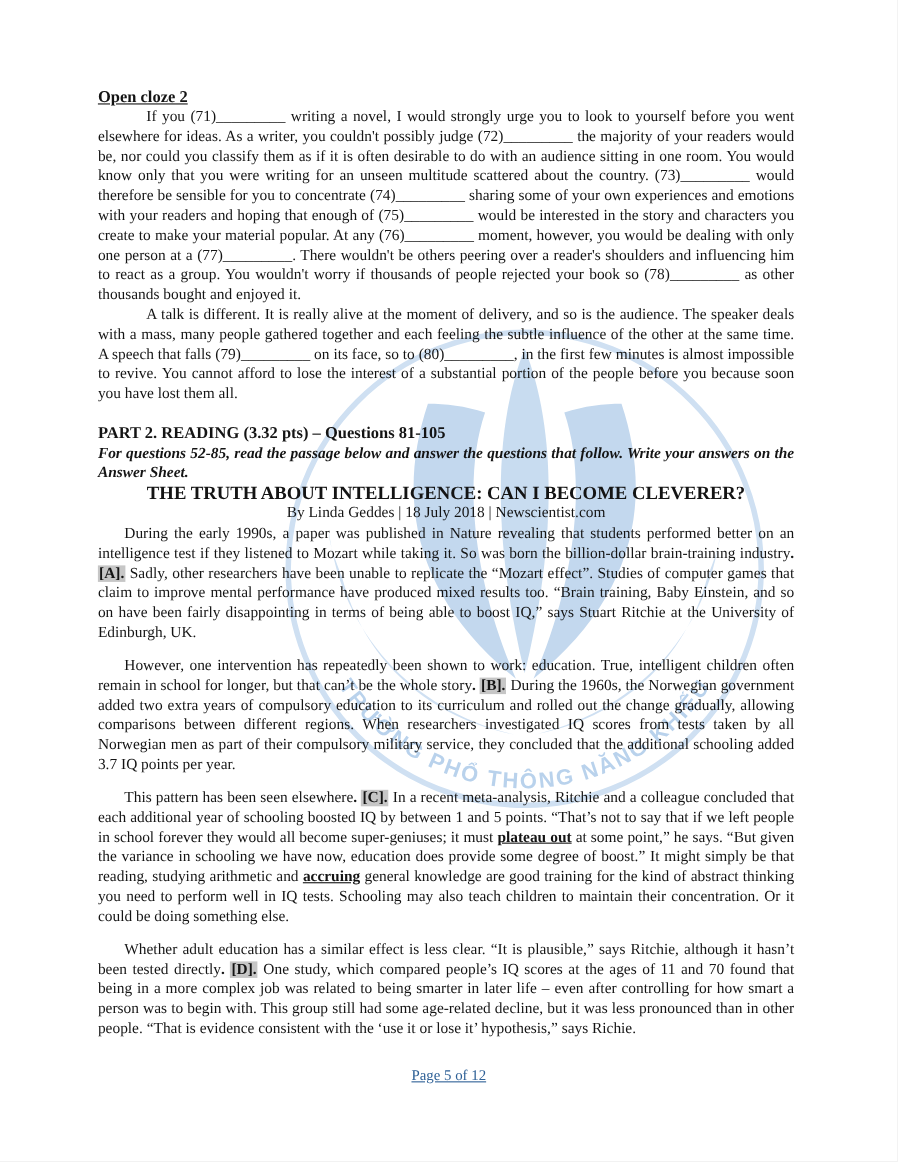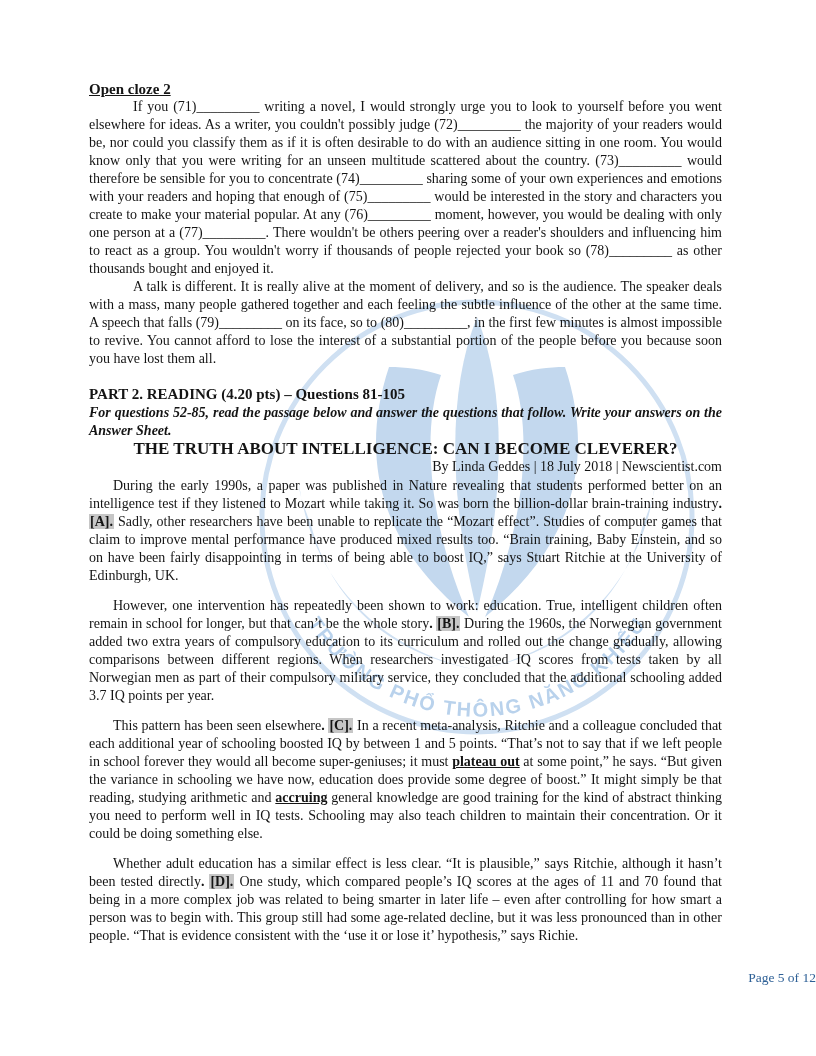--- a/index.html
+++ b/index.html
@@ -44,33 +44,34 @@
   .instruction{
     font-weight:700;font-style:italic;
   }
   .article-title{
     font-size:17px;line-height:18px;
     font-weight:700;
     text-align:center;
     margin:0;
   }
   .standfirst{font-style:italic;}
-  .byline{text-align:right;}
+  .byline{text-align:center;}
   .rp{margin-top:12px !important;}
   .rp.first{margin-top:1px !important;}
   .seg-bold{font-weight:700;}
   .seg-marker{font-weight:700;background:#c6c6c6;padding:0 1px;}
   .seg-boldul{font-weight:700;text-decoration:underline;font-family:Liberation Serif, serif;}
   .page-footer{
     position:absolute;
     left:0;right:0;top:970px;
-    text-align:right;
+    text-align:center;
     font-size:13.5px;
     color:#2e6096;
     z-index:1;
+    text-decoration:underline;
   }
 </style>
 </head>
 <body>
 
 <div class="page">
 
   <svg class="watermark" viewBox="0 0 460 460" aria-hidden="true">
     <circle cx="230" cy="230" r="215" fill="none" stroke="#cfe0f2" stroke-width="5"></circle>
     <path d="M230,30 C200,105 202,210 230,325 C258,210 260,105 230,30 Z" fill="#c8dcf0"></path>
@@ -88,21 +89,21 @@
 
   <main class="content">
 
     <section>
       <h2 class="cloze-heading">Open cloze 2</h2>
       <p class="indent-lg">If you (71)_________ writing a novel, I would strongly urge you to look to yourself before you went elsewhere for ideas. As a writer, you couldn't possibly judge (72)_________ the majority of your readers would be, nor could you classify them as if it is often desirable to do with an audience sitting in one room. You would know only that you were writing for an unseen multitude scattered about the country. (73)_________ would therefore be sensible for you to concentrate (74)_________ sharing some of your own experiences and emotions with your readers and hoping that enough of (75)_________ would be interested in the story and characters you create to make your material popular. At any (76)_________ moment, however, you would be dealing with only one person at a (77)_________. There wouldn't be others peering over a reader's shoulders and influencing him to react as a group. You wouldn't worry if thousands of people rejected your book so (78)_________ as other thousands bought and enjoyed it.</p>
       <p class="indent-lg">A talk is different. It is really alive at the moment of delivery, and so is the audience. The speaker deals with a mass, many people gathered together and each feeling the subtle influence of the other at the same time. A speech that falls (79)_________ on its face, so to (80)_________, in the first few minutes is almost impossible to revive. You cannot afford to lose the interest of a substantial portion of the people before you because soon you have lost them all.</p>
     </section>
 
     <section>
-      <h2 class="part-heading">PART 2. READING (4.20 pts) – Questions 81-105</h2>
+      <h2 class="part-heading">PART 2. READING (3.32 pts) – Questions 81-105</h2>
       <p class="instruction">For questions 52-85, read the passage below and answer the questions that follow. Write your answers on the Answer Sheet.</p>
       <h3 class="article-title">THE TRUTH ABOUT INTELLIGENCE: CAN I BECOME CLEVERER?</h3>
       <p class="byline">By Linda Geddes | 18 July 2018 | Newscientist.com</p>
 
       <p class="indent-sm rp first"><span>During the early 1990s, a paper was published in Nature revealing that students performed better on an intelligence test if they listened to Mozart while taking it. So was born the billion-dollar brain-training industry</span><span class="seg-bold">. </span><span class="seg-marker">[A].</span><span> Sadly, other researchers have been unable to replicate the “Mozart effect”. Studies of computer games that claim to improve mental performance have produced mixed results too. “Brain training, Baby Einstein, and so on have been fairly disappointing in terms of being able to boost IQ,” says Stuart Ritchie at the University of Edinburgh, UK.</span></p>
       <p class="indent-sm rp"><span>However, one intervention has repeatedly been shown to work: education. True, intelligent children often remain in school for longer, but that can’t be the whole story</span><span class="seg-bold">. </span><span class="seg-marker">[B].</span><span> During the 1960s, the Norwegian government added two extra years of compulsory education to its curriculum and rolled out the change gradually, allowing comparisons between different regions. When researchers investigated IQ scores from tests taken by all Norwegian men as part of their compulsory military service, they concluded that the additional schooling added 3.7 IQ points per year.</span></p>
       <p class="indent-sm rp"><span>This pattern has been seen elsewhere</span><span class="seg-bold">. </span><span class="seg-marker">[C].</span><span> In a recent meta-analysis, Ritchie and a colleague concluded that each additional year of schooling boosted IQ by between 1 and 5 points. “That’s not to say that if we left people in school forever they would all become super-geniuses; it must </span><span class="seg-boldul">plateau out</span><span> at some point,” he says. “But given the variance in schooling we have now, education does provide some degree of boost.” It might simply be that reading, studying arithmetic and </span><span class="seg-boldul">accruing</span><span> general knowledge are good training for the kind of abstract thinking you need to perform well in IQ tests. Schooling may also teach children to maintain their concentration. Or it could be doing something else.</span></p>
       <p class="indent-sm rp"><span>Whether adult education has a similar effect is less clear. “It is plausible,” says Ritchie, although it hasn’t been tested directly</span><span class="seg-bold">. </span><span class="seg-marker">[D].</span><span> One study, which compared people’s IQ scores at the ages of 11 and 70 found that being in a more complex job was related to being smarter in later life – even after controlling for how smart a person was to begin with. This group still had some age-related decline, but it was less pronounced than in other people. “That is evidence consistent with the ‘use it or lose it’ hypothesis,” says Richie.</span></p>
     </section>
 

